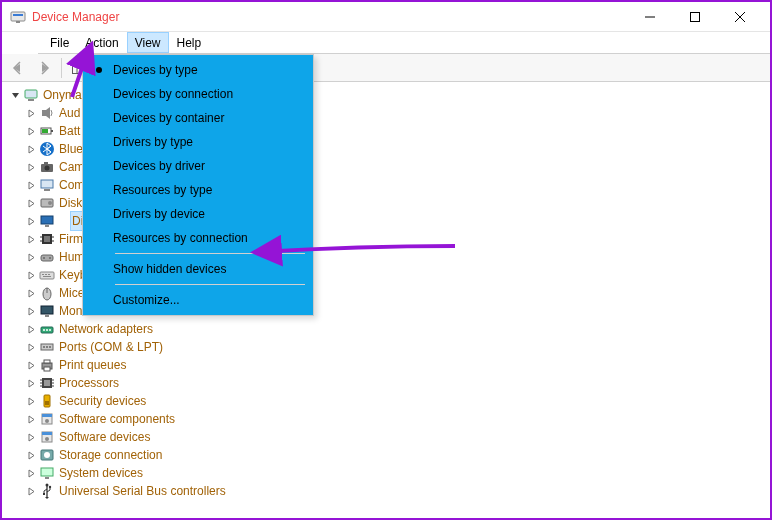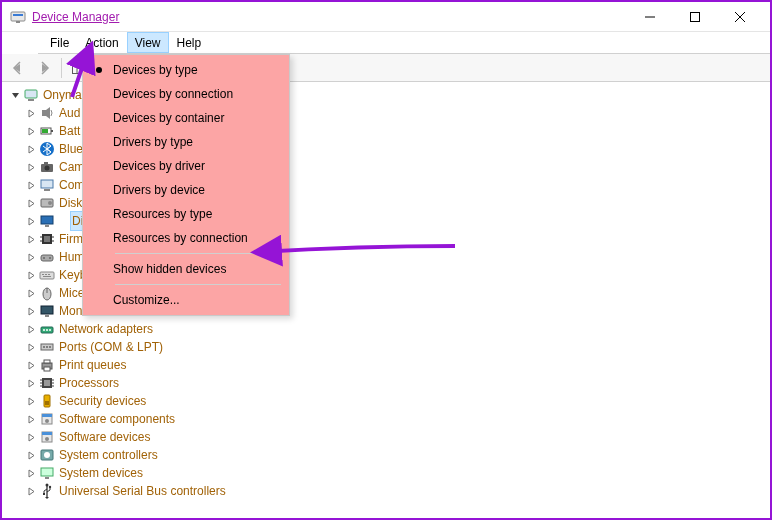--- a/index.html
+++ b/index.html
@@ -20,21 +20,21 @@
     align-items: center;
     padding: 0 8px;
     background: #fff;
     border-bottom: 1px solid #e5e5e5;
   }
   .titlebar .app-icon {
     width: 16px; height: 16px;
     margin-right: 6px;
     display: inline-flex; align-items: center; justify-content: center;
   }
-  .titlebar .title { flex: 0 0 auto; color: #a21caf; text-decoration: underline; }
+  .titlebar .title { flex: 0 0 auto; color: #ef4444; }
   .titlebar .spacer { flex: 1 1 auto; }
   .winbtn {
     width: 45px; height: 30px;
     display: inline-flex; align-items: center; justify-content: center;
     color: #000;
   }
   .winbtn svg { width: 10px; height: 10px; }
   .menubar {
     height: 22px;
     display: flex;
@@ -107,22 +107,22 @@
     background: #cce8ff;
     outline: 1px solid #99d1ff;
     padding: 0 1px;
     margin-left: 12px;
   }
   
   .dropdown {
     position: absolute;
     top: 52px;
     left: 80px;
-    width: 208px;
-    background: #fca5a5;
+    width: 232px;
+    background: #0ea5e9;
     border: 1px solid #c9c9c9;
     box-shadow: 3px 3px 6px rgba(0,0,0,0.15);
     padding: 3px 2px;
     z-index: 50;
   }
   .ditem {
     height: 24px;
     display: flex;
     align-items: center;
     padding: 0 8px 0 0;
@@ -545,21 +545,21 @@
           <svg viewBox="0 0 9 9">
             <path d="M2 1 L7 4.5 L2 8 Z" fill="none" stroke="#707070"></path>
           </svg>
         </span>
         <span class="nicon">
           <svg viewBox="0 0 16 16">
             <rect x="2" y="3" width="12" height="10" rx="1" fill="#7aa" stroke="#477"></rect>
             <circle cx="8" cy="8" r="3" fill="#fff"></circle>
           </svg>
         </span>
-        <span class="nlabel">System controllers</span>
+        <span class="nlabel">Storage connection</span>
       </div>
       <div class="node">
         <span class="indent"></span>
         <span class="twisty">
           <svg viewBox="0 0 9 9">
             <path d="M2 1 L7 4.5 L2 8 Z" fill="none" stroke="#707070"></path>
           </svg>
         </span>
         <span class="nicon">
           <svg viewBox="0 0 16 16">
@@ -612,25 +612,25 @@
     <div class="ditem">
       <span class="dcheck"></span>
       <span>Drivers by type</span>
     </div>
     <div class="ditem">
       <span class="dcheck"></span>
       <span>Devices by driver</span>
     </div>
     <div class="ditem">
       <span class="dcheck"></span>
+      <span>Resources by type</span>
+    </div>
+    <div class="ditem">
+      <span class="dcheck"></span>
       <span>Drivers by device</span>
-    </div>
-    <div class="ditem">
-      <span class="dcheck"></span>
-      <span>Resources by type</span>
     </div>
     <div class="ditem">
       <span class="dcheck"></span>
       <span>Resources by connection</span>
     </div>
     <div class="dsep"></div>
     <div class="ditem">
       <span class="dcheck"></span>
       <span>Show hidden devices</span>
     </div>

